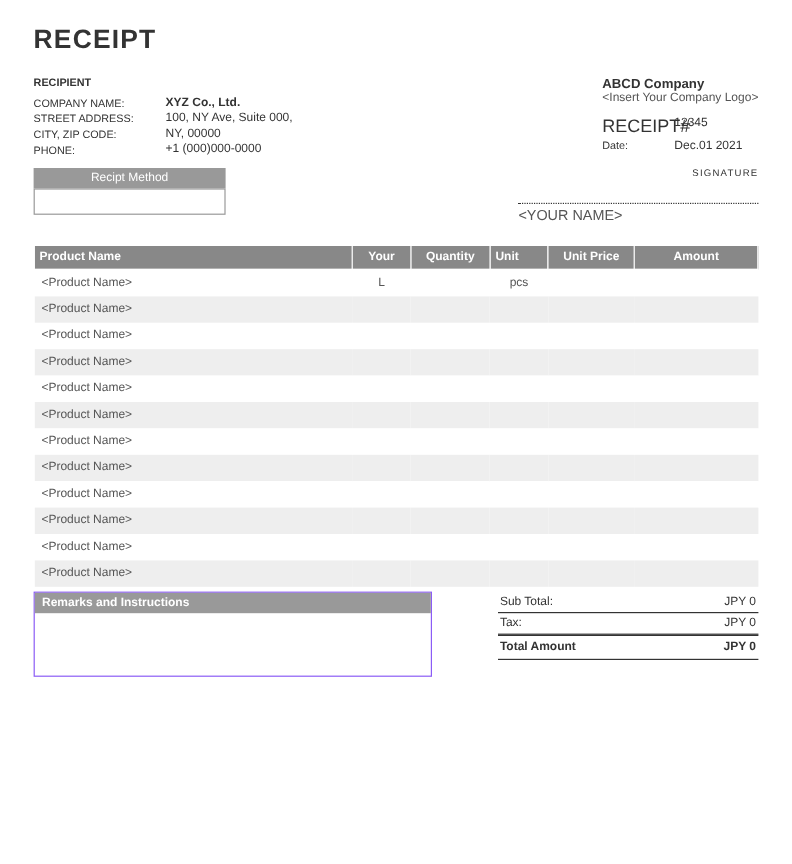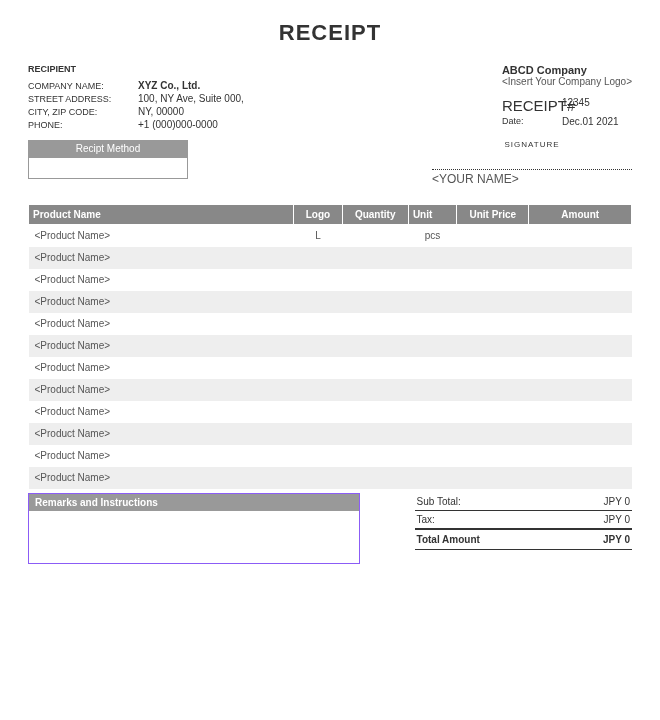--- a/index.html
+++ b/index.html
@@ -6,21 +6,20 @@
   body {
     margin: 0;
     padding: 20px 28px;
     width: 660px;
     font-family: Arial, sans-serif;
     font-size: 10px;
     color: #333;
     background: #fff;
   }
   .title {
-    text-align: center;
     font-size: 22px;
     font-weight: bold;
     letter-spacing: 1px;
     margin-bottom: 18px;
   }
   .top {
     display: flex;
     justify-content: space-between;
     margin-bottom: 8px;
   }
@@ -44,21 +43,21 @@
     font-size: 10px;
   }
   .field-value.bold { font-weight: bold; }
   .right-block { text-align: left; }
   .company-name { font-weight: bold; font-size: 11px; margin-bottom: 0;}
   .logo-placeholder { font-size: 10px; color: #555; margin-bottom: 10px;}
   .sig-label {
     font-size: 8px;
     letter-spacing: 1px;
     color:#333;
-    text-align: center;
+    text-align: right;
     margin-bottom: 6px;
   }
   .method-box-label {
     background: #999;
     color: #fff;
     font-size: 10px;
     text-align: center;
     padding: 3px 0;
     width: 160px;
   }
@@ -199,21 +198,21 @@
     <div class="sig-line">
       <span>&lt;YOUR NAME&gt;</span>
     </div>
   </div>
 </div>
 
 <table class="products">
   <thead>
     <tr>
       <th class="col-name">Product Name</th>
-      <th class="col-size">Logo</th>
+      <th class="col-size">Your</th>
       <th class="col-qty">Quantity</th>
       <th class="col-unit">Unit</th>
       <th class="col-price">Unit Price</th>
       <th class="col-amt">Amount</th>
     </tr>
   </thead>
   <tbody id="product-rows">
       <tr class="odd">
         <td class="col-name">&lt;Product Name&gt;</td>
         <td class="col-size center">L</td>

